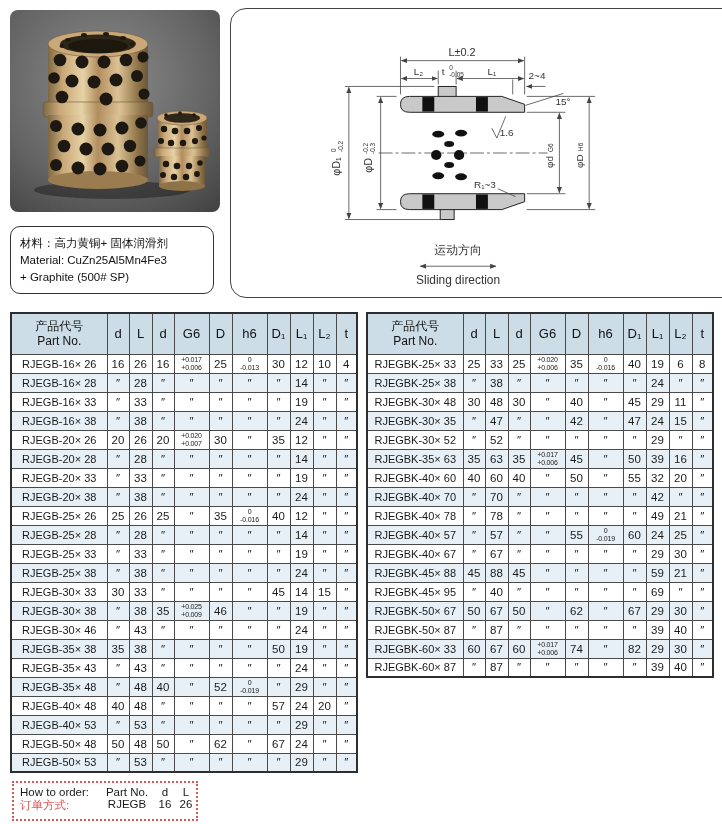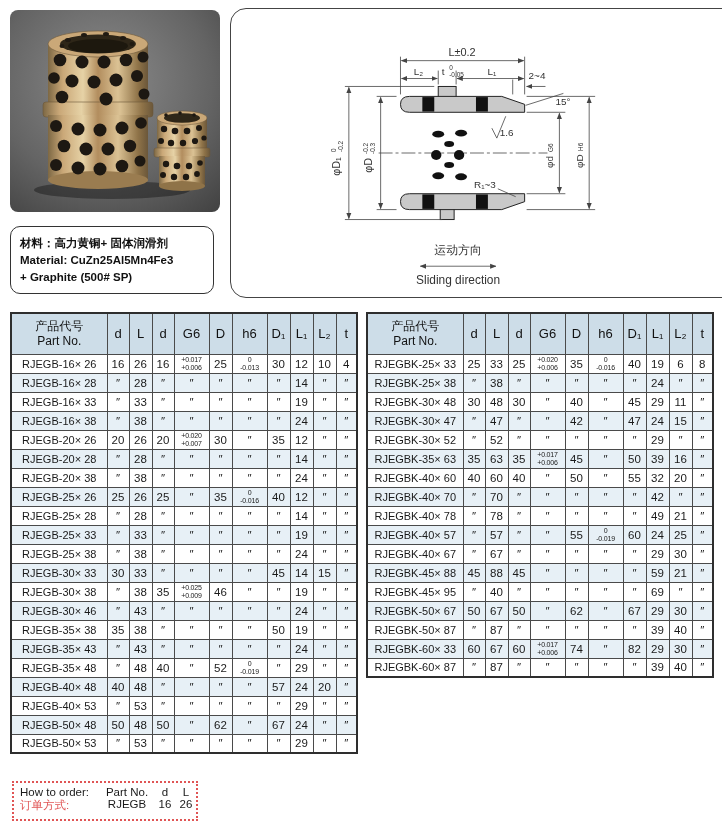--- a/index.html
+++ b/index.html
@@ -10,21 +10,21 @@
   }
   .abs { position:absolute; }
 
   
   #photo-box { left:10px; top:10px; width:210px; height:202px; border-radius:8px; overflow:hidden; }
 
   
   #material-box {
     left:10px; top:226px; width:204px; height:68px;
     border:1.2px solid #333; border-radius:10px;
-    padding:8px 9px 0 9px; font-size:11.5px; line-height:17px; color:#111;font-weight:bold;
+    padding:8px 9px 0 9px; font-size:11.5px; line-height:17px; color:#111;
   }
 
   
   #diagram-box {
     left:230px; top:8px; width:516px; height:290px;
     border:1.2px solid #444; border-radius:16px; overflow:hidden; background:#fff;
   }
 
   
   .spec-table {
@@ -386,20 +386,33 @@
         <td>″</td>
         <td>″</td>
         <td>″</td>
         <td>″</td>
         <td>″</td>
         <td>14</td>
         <td>″</td>
         <td>″</td>
       </tr>
       <tr>
+        <td class="part">RJEGB-20× 33</td>
+        <td>″</td>
+        <td>33</td>
+        <td>″</td>
+        <td>″</td>
+        <td>″</td>
+        <td>″</td>
+        <td>″</td>
+        <td>19</td>
+        <td>″</td>
+        <td>″</td>
+      </tr>
+      <tr>
         <td class="part">RJEGB-20× 38</td>
         <td>″</td>
         <td>38</td>
         <td>″</td>
         <td>″</td>
         <td>″</td>
         <td>″</td>
         <td>″</td>
         <td>24</td>
         <td>″</td>
@@ -671,21 +684,21 @@
         <td>30</td>
         <td>″</td>
         <td>40</td>
         <td>″</td>
         <td>45</td>
         <td>29</td>
         <td>11</td>
         <td>″</td>
       </tr>
       <tr>
-        <td class="part">RJEGBK-30× 47</td>
+        <td class="part">RJEGBK-30× 35</td>
         <td>″</td>
         <td>47</td>
         <td>″</td>
         <td>″</td>
         <td>42</td>
         <td>″</td>
         <td>47</td>
         <td>24</td>
         <td>15</td>
         <td>″</td>

